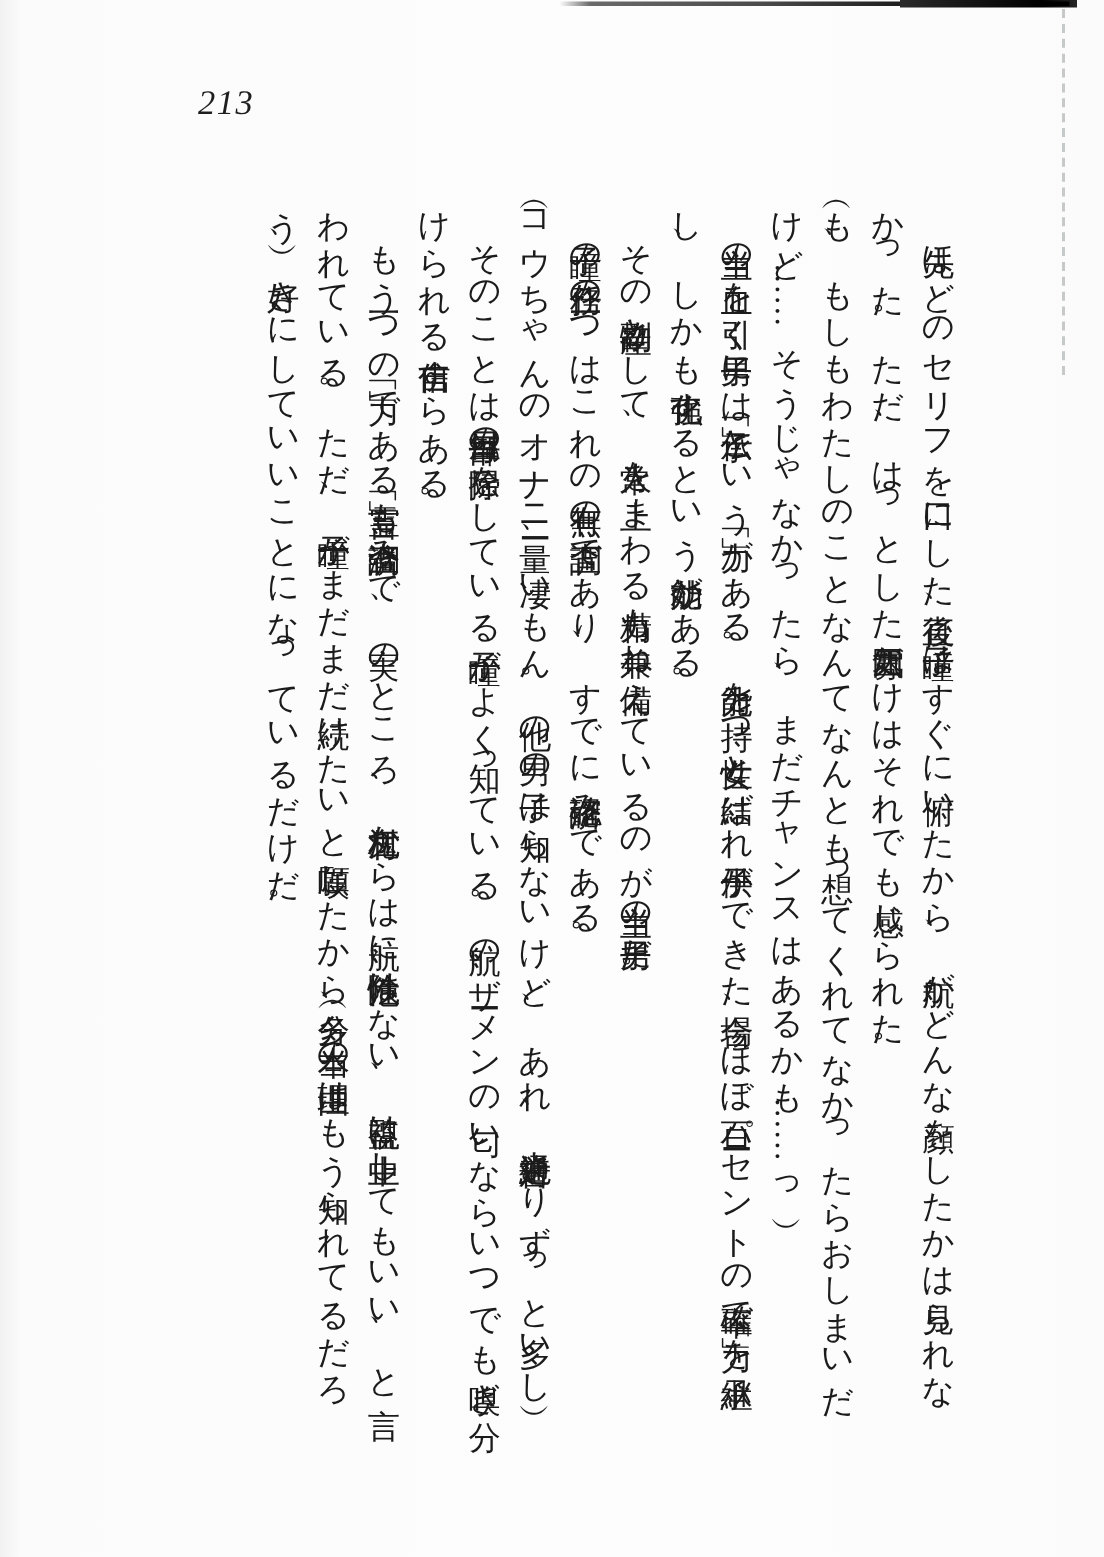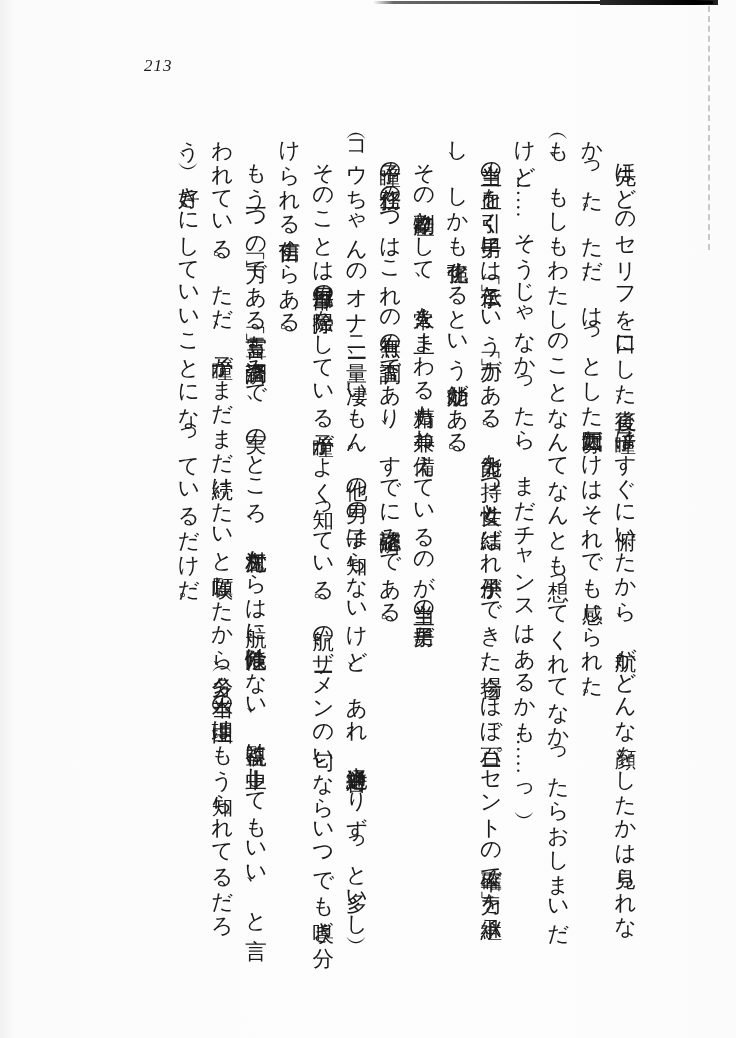--- a/index.html
+++ b/index.html
@@ -41,24 +41,24 @@
     position: absolute;
     left: 708px;
     top: 6px;
     height: 244px;
     width: 0;
     border-left: 2px dashed #b9bdbd;
     opacity: 0.8;
   }
   .page-number {
     position: absolute;
-    left: 144px;
+    left: 132px;
     top: 56px;
     font-style: italic;
-    font-size: 17px;
+    font-size: 23px;
     letter-spacing: 1px;
     color: #1e1e1e;
   }
   .text-block {
     position: absolute;
     top: 126px;
     right: 95px;
     width: 572px;
     height: 818px;
     writing-mode: vertical-rl;

